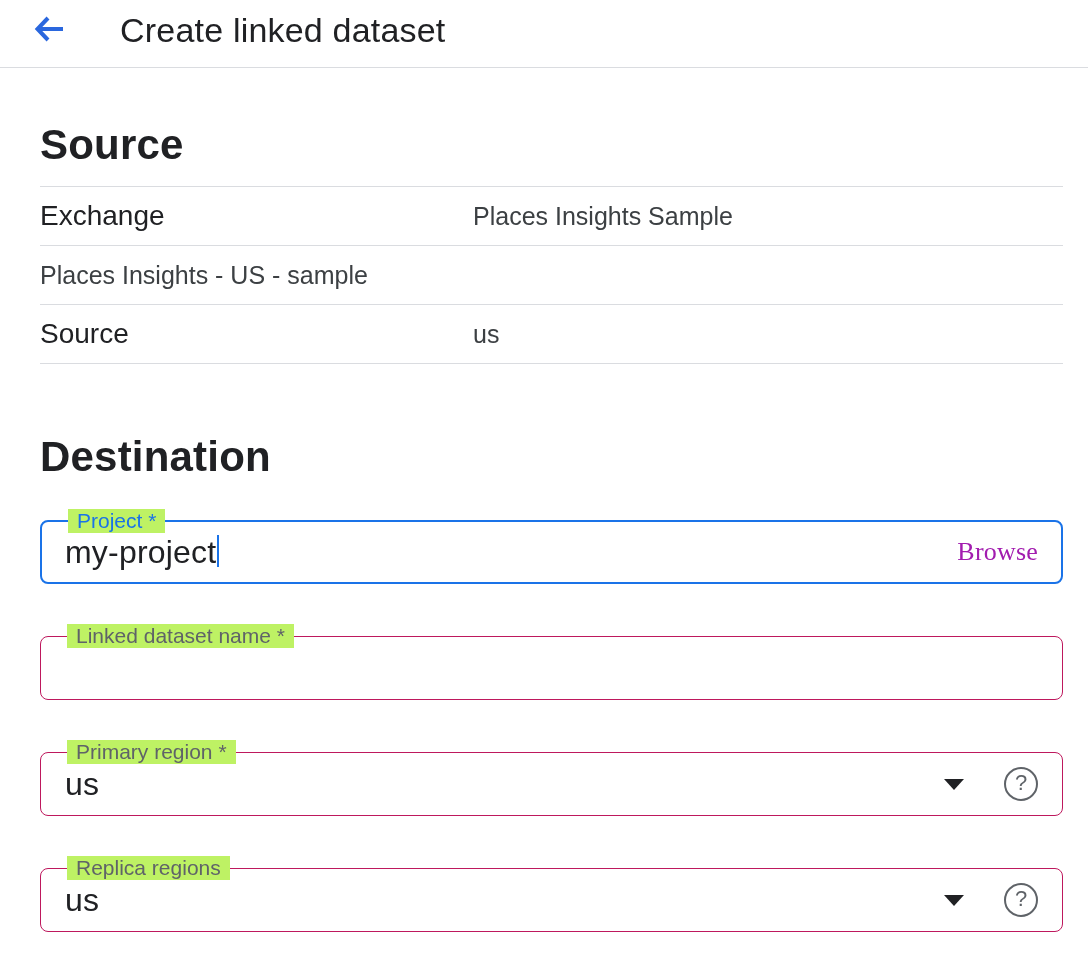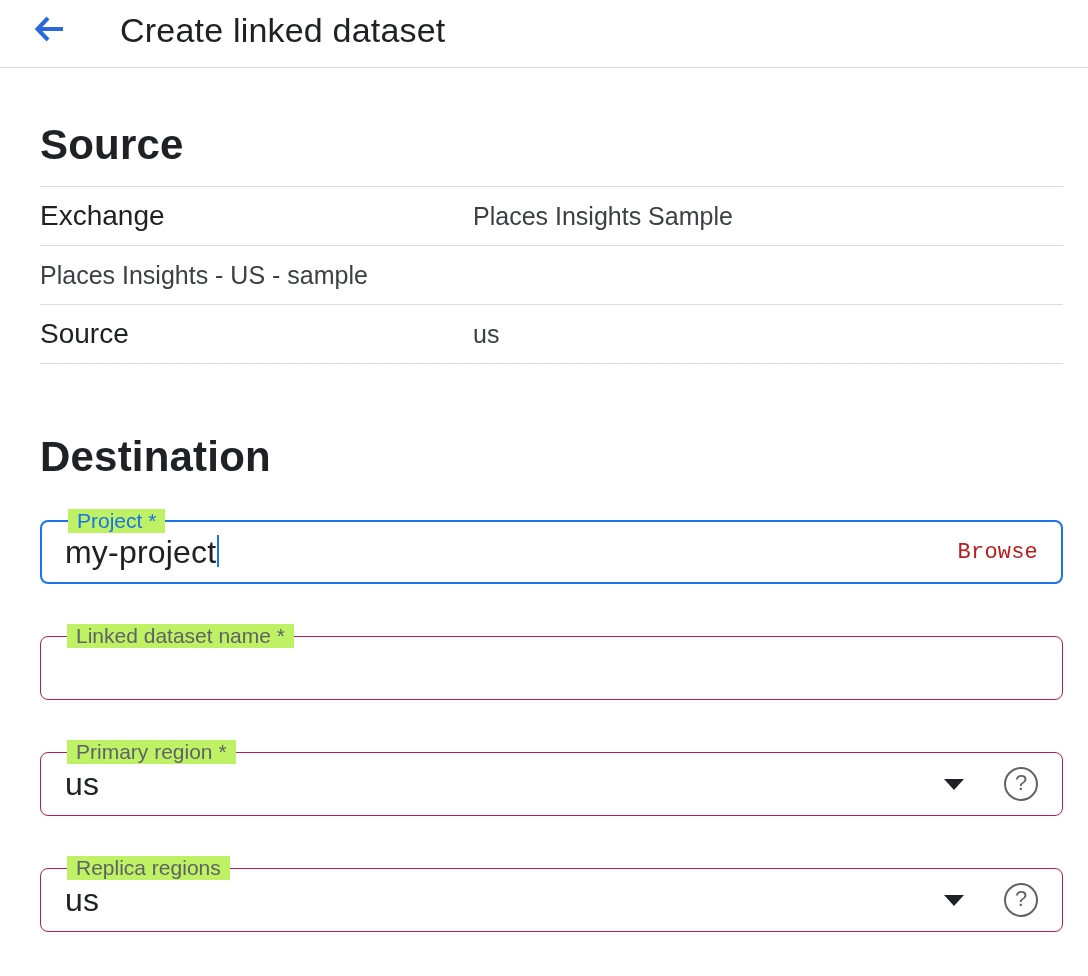--- a/index.html
+++ b/index.html
@@ -106,23 +106,23 @@
     display: inline-block;
     width: 2px; height: 32px;
     background: #1a73e8;
     vertical-align: middle;
     margin-left: 1px;
     position: relative; top: -1px;
   }
   .browse-btn {
     margin-left: auto;
     background: none; border: none; cursor: pointer;
-    font-family: Liberation Mono, monospace;
-    font-size: 22px;
-    color: #b91c1c;
+    font-family: Liberation Serif, serif;
+    font-size: 26px;
+    color: #a21caf;
     padding: 0;
     letter-spacing: 0.2px;
   }
 
   .dd-arrow {
     margin-left: auto;
     width: 0; height: 0;
     border-left: 10px solid transparent;
     border-right: 10px solid transparent;
     border-top: 11px solid #202124;

